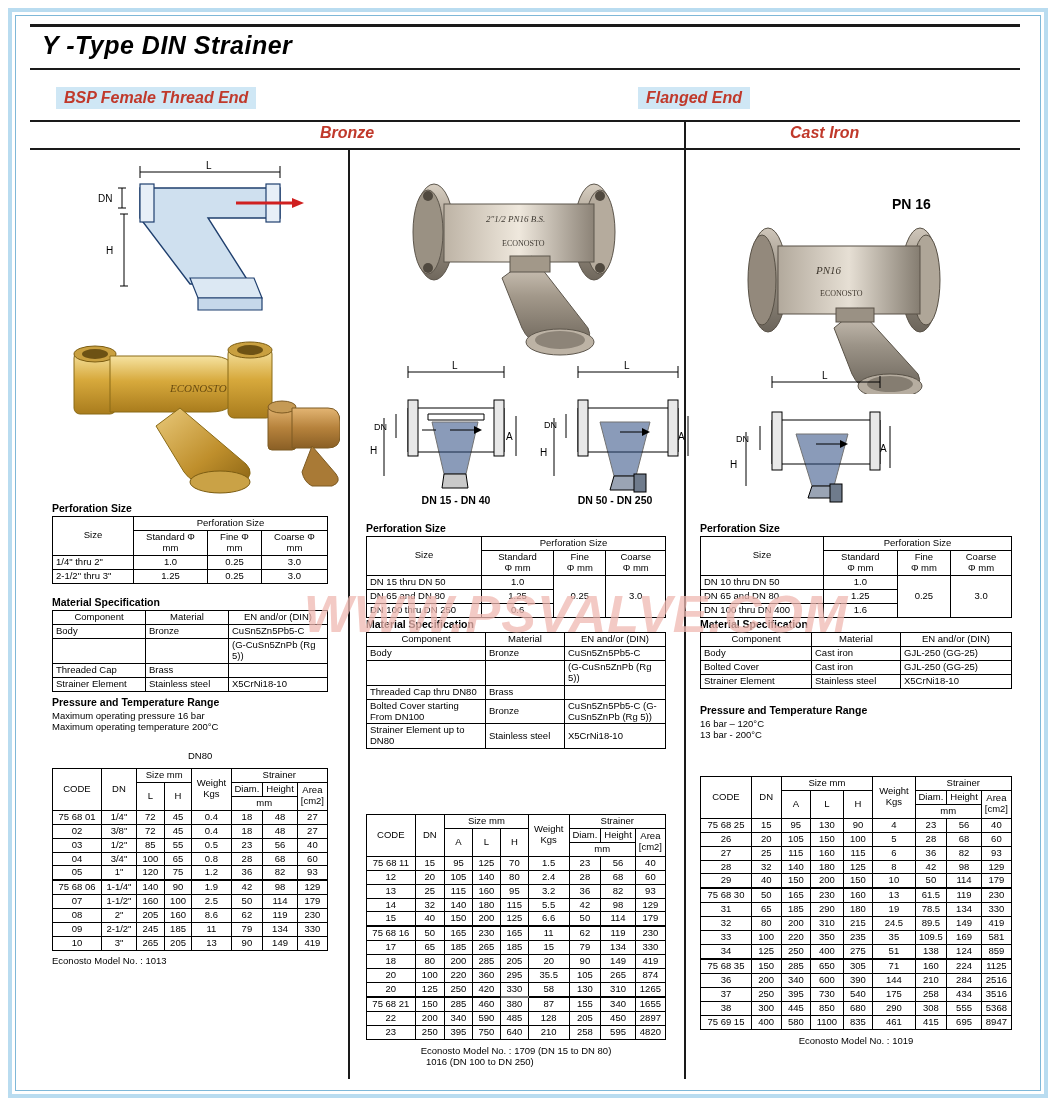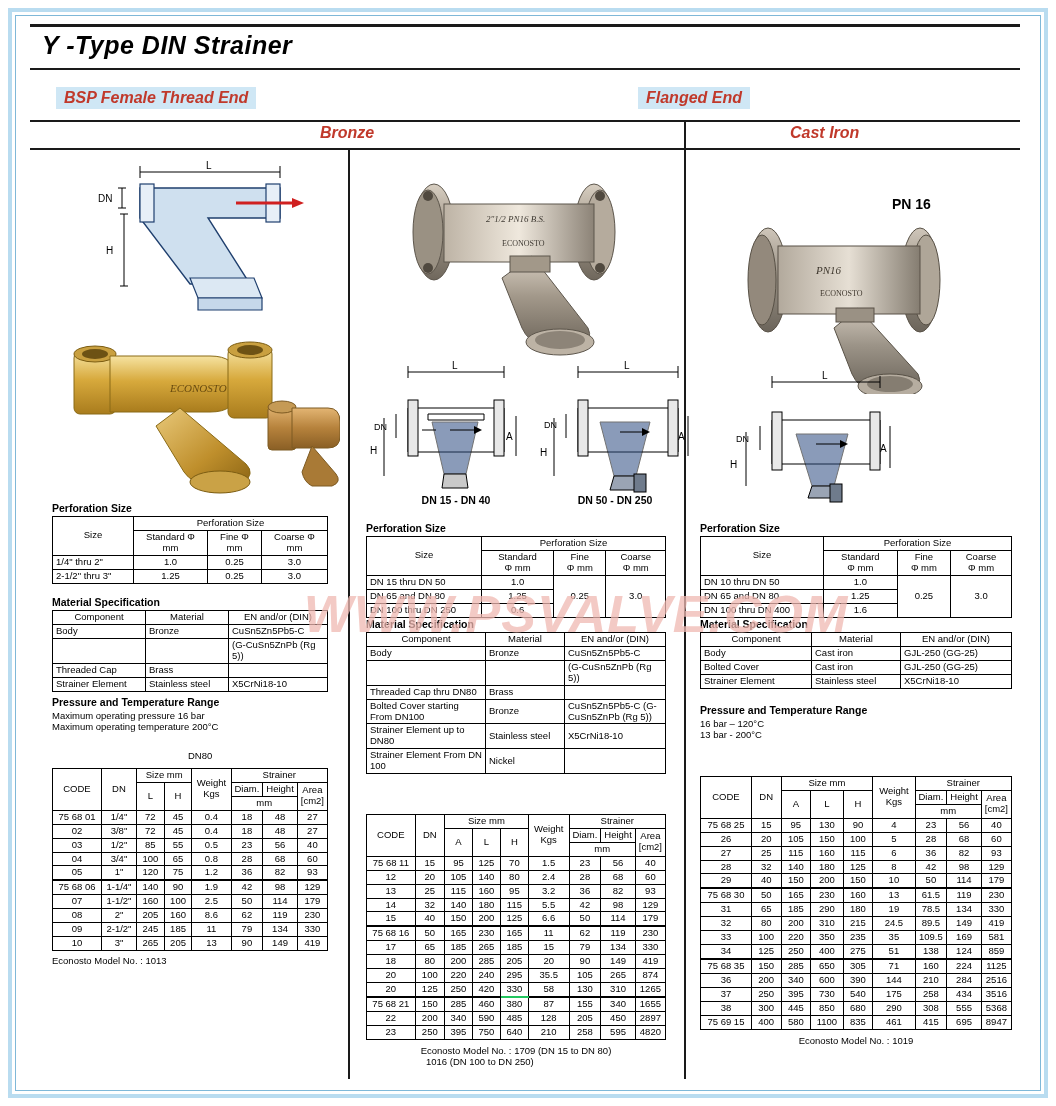--- a/index.html
+++ b/index.html
@@ -486,25 +486,20 @@
         <tr>
               <td class="tl">Bolted Cover starting From DN100</td>
               <td class="tl">Bronze</td>
               <td class="tl">CuSn5Zn5Pb5-C (G-CuSn5ZnPb (Rg 5))</td>
             </tr>
         <tr>
               <td class="tl">Strainer Element up to DN80</td>
               <td class="tl">Stainless steel</td>
               <td class="tl">X5CrNi18-10</td>
             </tr>
-        <tr>
-              <td class="tl">Strainer Element From DN 100</td>
-              <td class="tl">Nickel</td>
-              <td class="tl"></td>
-            </tr>
       </tbody>
         </table>
     </div>
 
     <div class="grp" style="left:336px;top:790px;">
       <table class="t" style="width:300px;">
         <tbody>
             <tr>
           <td rowspan="3" style="width:50px;">CODE</td>
           <td rowspan="3" style="width:26px;">DN</td>
@@ -610,21 +605,21 @@
               <td>205</td>
               <td>20</td>
               <td>90</td>
               <td>149</td>
               <td>419</td>
             </tr>
         <tr>
               <td class="codecell">20</td>
               <td>100</td>
               <td>220</td>
-              <td>240</td>
+              <td>360</td>
               <td>295</td>
               <td>35.5</td>
               <td>105</td>
               <td>265</td>
               <td>874</td>
             </tr>
         <tr>
               <td class="codecell">20</td>
               <td>125</td>
               <td>250</td>
@@ -634,21 +629,21 @@
               <td>130</td>
               <td>310</td>
               <td>1265</td>
             </tr>
 
         <tr>
               <td class="codecell" style="border-top:2px solid #000">75 68 21</td>
               <td style="border-top:2px solid #000">150</td>
               <td style="border-top:2px solid #000">285</td>
               <td style="border-top:2px solid #000">460</td>
-              <td style="border-top:2px solid #22c55e">380</td>
+              <td style="border-top:2px solid #737373">380</td>
               <td style="border-top:2px solid #000">87</td>
               <td style="border-top:2px solid #000">155</td>
               <td style="border-top:2px solid #000">340</td>
               <td style="border-top:2px solid #000">1655</td>
             </tr>
         <tr>
               <td class="codecell">22</td>
               <td>200</td>
               <td>340</td>
               <td>590</td>

